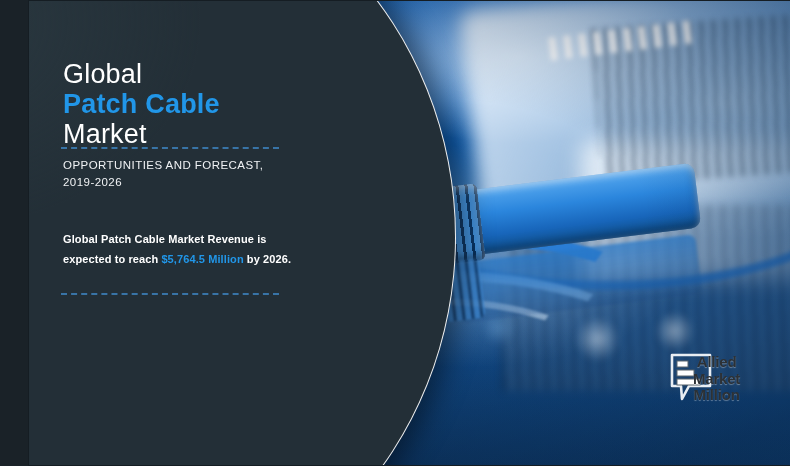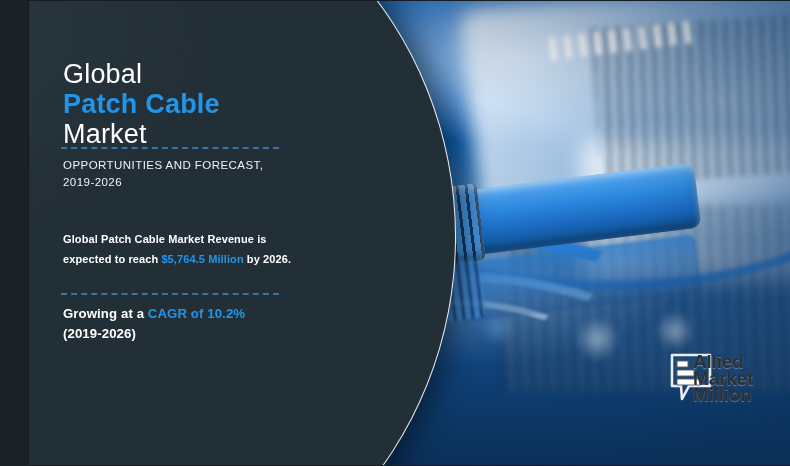--- a/index.html
+++ b/index.html
@@ -174,22 +174,23 @@
     position:absolute;left:34px;top:303px;width:250px;
     font-size:13.2px;line-height:20px;color:#ffffff;font-weight:700;letter-spacing:.1px;
   }
   .cagr .hl{color:#2196e8;}
 
   
   .logo{position:absolute;left:640px;top:352px;width:138px;height:56px;}
   .logo-mark{position:absolute;left:0;top:0;width:44px;height:50px;}
   .logo-text{
     position:absolute;left:24px;top:1px;
-    font-size:19px;line-height:16.5px;font-weight:700;color:#2c3136;letter-spacing:-.2px;
+    font-size:15px;line-height:16.5px;font-weight:700;color:#2c3136;letter-spacing:-.2px;
     text-shadow:0 1px 1px rgba(255,255,255,.35);
+    text-align:center;
   }
   .copyright{
     position:absolute;left:624px;top:446px;width:160px;
     font-size:10px;color:#eef3f8;font-weight:700;letter-spacing:.1px;
     text-shadow:0 1px 2px rgba(10,30,55,.6);
   }
 </style>
 </head>
 <body>
 
@@ -235,24 +236,20 @@
     <div class="divider d1"></div>
 
     <div class="subtitle">OPPORTUNITIES AND FORECAST, 2019-2026</div>
 
     <div class="body-copy">
       <span>Global Patch Cable  Market Revenue is expected to reach </span><span class="hl">$5,764.5 Million</span><span> by 2026.</span>
     </div>
 
     <div class="divider d2"></div>
 
-    <div class="cagr">
-      <span>Growing at a </span><span class="hl">CAGR of 10.2%</span><br>
-      <span>(2019-2026)</span>
-    </div>
   </div>
 
   <div class="logo">
     <svg class="logo-mark" viewBox="0 0 44 50">
       <path d="M3 2 H41 V33 H20 L13 46 L12 33 H3 Z" fill="none" stroke="#e9eef3" stroke-width="2.6" stroke-linejoin="round"></path>
       <rect x="8" y="8" width="11" height="6" fill="#ffffff" stroke="#5a646d" stroke-width="1"></rect>
       <rect x="8" y="17" width="17" height="6" fill="#ffffff" stroke="#5a646d" stroke-width="1"></rect>
       <rect x="8" y="26" width="23" height="6" fill="#ffffff" stroke="#5a646d" stroke-width="1"></rect>
     </svg>
     <div class="logo-text">

